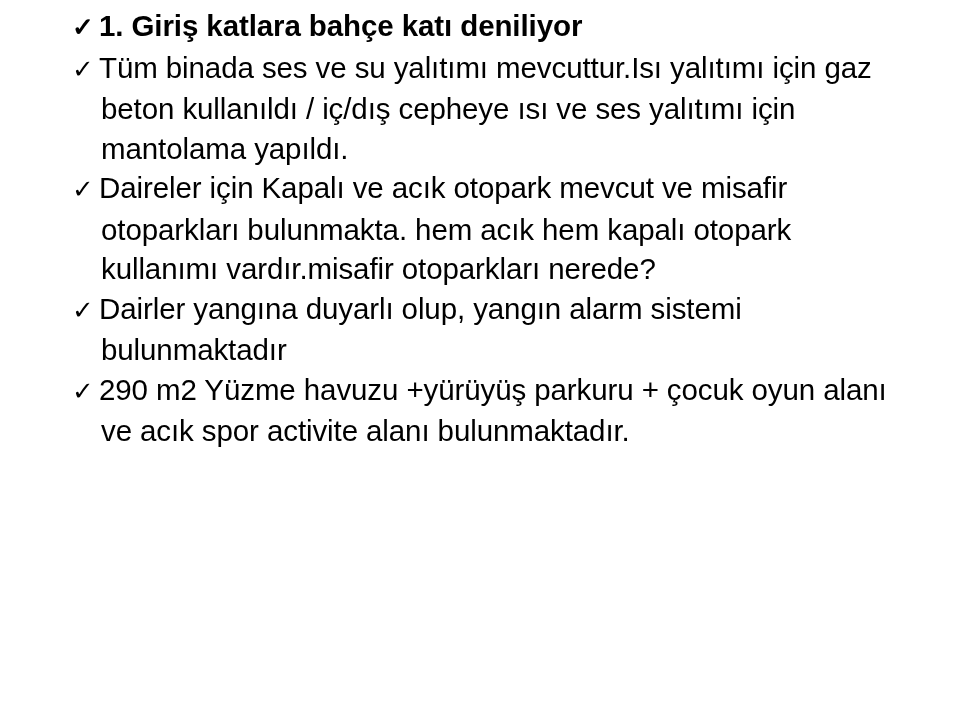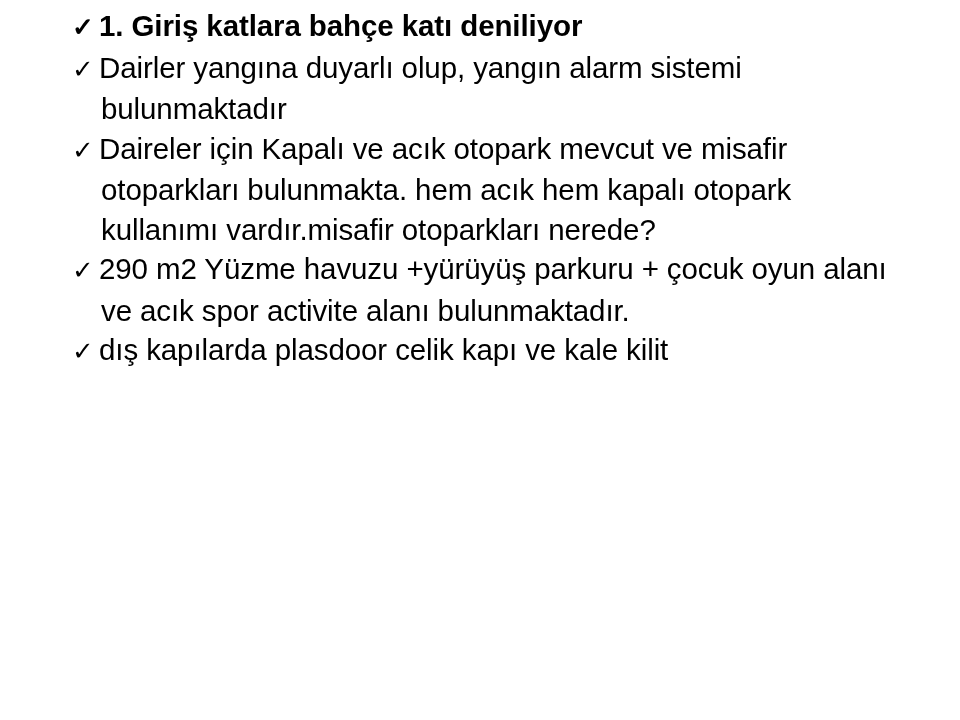--- a/index.html
+++ b/index.html
@@ -55,33 +55,33 @@
 </head>
 <body>
 
 <div class="slide">
   <ul class="bullet-list">
 
     <li class="bullet-item indent bold">
       <span class="mark">✓</span><span class="txt">1. Giriş katlara bahçe katı deniliyor</span>
     </li>
 
+    <li class="bullet-item indent">
+      <span class="mark">✓</span><span class="txt">Tüm binada ses ve su yalıtımı mevcuttur.Isı yalıtımı için gaz beton kullanıldı / iç/dış cepheye ısı ve ses yalıtımı için mantolama yapıldı.</span>
+    </li>
 
 
     <li class="bullet-item indent">
-      <span class="mark">✓</span><span class="txt">Dairler yangına duyarlı olup, yangın alarm sistemi bulunmaktadır</span>
+      <span class="mark">✓</span><span class="txt">Daireler için Kapalı ve acık otopark mevcut ve misafir otoparkları bulunmakta. hem acık hem kapalı otopark kullanımı vardır.misafir otoparkları nerede?</span>
     </li>
 
     <li class="bullet-item indent">
-      <span class="mark">✓</span><span class="txt">Daireler için Kapalı ve acık otopark mevcut ve misafir otoparkları bulunmakta. hem acık hem kapalı otopark kullanımı vardır.misafir otoparkları nerede?</span>
+      <span class="mark">✓</span><span class="txt">Dairler yangına duyarlı olup, yangın alarm sistemi bulunmaktadır</span>
     </li>
 
     <li class="bullet-item indent">
       <span class="mark">✓</span><span class="txt">290 m2 Yüzme havuzu +yürüyüş parkuru + çocuk oyun alanı ve acık spor activite alanı bulunmaktadır.</span>
     </li>
 
 
-    <li class="bullet-item indent">
-      <span class="mark">✓</span><span class="txt">dış kapılarda plasdoor celik kapı ve kale kilit</span>
-    </li>
 
   </ul>
 </div>
 
 </body></html>

